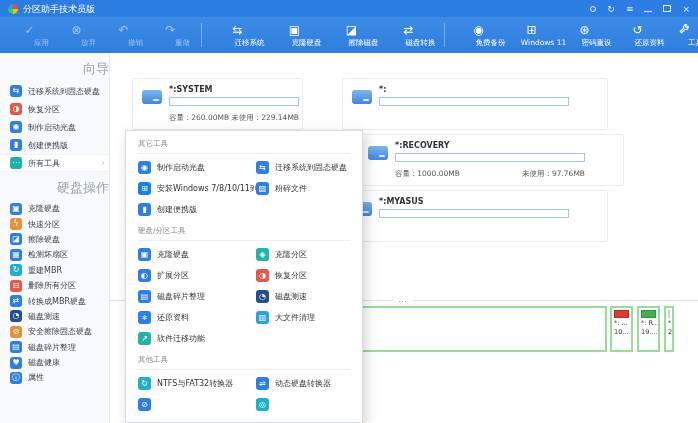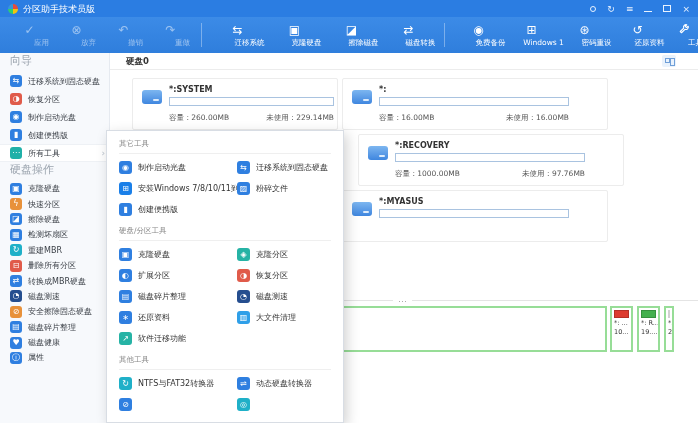--- a/index.html
+++ b/index.html
@@ -29,21 +29,21 @@
   .g1 .tb-btn { width:57px; } .g2 .tb-btn { width:53px; }
   .tb-ic { font-size:12px; height:14px; line-height:14px; }
   .tb-lb { font-size:7.5px; line-height:9px; white-space:nowrap;margin-left:24px; }
   .tb-group.disabled .tb-btn { opacity:.5; cursor:default; }
   .tb-sep { width:1px; height:24px; background:rgba(255,255,255,.35); margin:0 7px; flex:none; }
   .tb-spacer { flex:1; }
   .tools-btn { width:40px; }
   
   .sidebar { position:absolute; top:53px; left:0; width:110px; bottom:0; background:#f7f9fc;
     border-right:1px solid #e6eaf0; z-index:3; }
-  .sb-header { font-size:11px; color:#9aa3ad; padding:0 0 4px 10px; }
+  .sb-header { font-size:13px; color:#9aa3ad; padding:7px 0 4px 10px;text-align:right; }
   .sb-item { display:flex; align-items:center; gap:6px; height:18px; padding:0 4px 0 10px;
     font-size:8px; color:#3a3f46; cursor:pointer; white-space:nowrap; overflow:hidden; }
   .sb2 .sb-item { height:15.4px; }
   .sb-ic { width:12px; height:12px; border-radius:3px; color:#fff; font-size:8px; line-height:12px;
     text-align:center; flex:none; }
   .sb-item.selected { background:#ffffff; border-top:1px solid #eef1f5; border-bottom:1px solid #eef1f5; }
   .sb-chev { margin-left:auto; color:#b9c2cc; font-size:9px; }
   
   .main { position:absolute; left:110px; top:53px; right:0; bottom:0; background:#fff; }
   .main-hd { position:absolute; top:0; left:0; right:0; height:17px; border-bottom:1px solid #ececec; }
@@ -56,37 +56,37 @@
   .drive { position:absolute; left:9px; top:11px; width:20px; height:14px; border-radius:3px;
     background:linear-gradient(#7db6f0,#3f86df); }
   .drive::after { content:""; position:absolute; right:3px; bottom:3px; width:6px; height:2px; background:#dcebfb; border-radius:1px; }
   .pname { position:absolute; left:36px; top:6px; font-size:8px; font-weight:bold; color:#333; }
   .pbar { position:absolute; left:36px; top:18px; height:9px; border:1px solid #a9c3e0; background:#fff; }
   .pfill { height:100%; background:#4a90e2; }
   .prow { position:absolute; left:36px; bottom:6px; display:flex; justify-content:space-between;
     font-size:7.5px; color:#555; }
   .card.narrow .pbar, .card.narrow .prow { right:3px; width:auto; left:36px; }
   .card.wide .pbar, .card.wide .prow { right:38px; width:auto; left:36px; }
-  #card0 { left:22px;  top:25px;  width:206px; }
+  #card0 { left:22px;  top:25px;  width:171px; }
   #card1 { left:232px; top:25px;  width:266px; }
   #card2 { left:248px; top:81px;  width:266px; }
   #card3 { left:232px; top:137px; width:266px; }
   .split { position:absolute; left:0; right:0; top:247px; height:1px; background:#e4e4e4; }
   .grip { position:absolute; top:241px; left:283px; color:#a8a8a8; font-size:9px; background:#fff;
     padding:0 5px; cursor:row-resize; z-index:2; }
   .seg-large { position:absolute; left:15px; top:253px; width:482px; height:46px;
     border:2px solid #97dd97; background:#fff; cursor:pointer; }
   .seg-fill { margin:3px; height:9px; background:#44b04e; }
   .pblock { position:absolute; top:253px; height:46px; border:2px solid #97dd97; background:#fff;
     overflow:hidden; cursor:pointer; }
   #pb0 { left:500px; width:23px; } #pb1 { left:527px; width:23px; } #pb2 { left:554px; width:10px; }
   .pb-bar { margin:2px 2px 1px 2px; height:8px; border:1px solid rgba(0,0,0,.18); }
   .pb-l1, .pb-l2 { font-size:6.5px; line-height:9px; color:#333; padding-left:2px; white-space:nowrap; }
   
-  .popup { position:absolute; left:106px; top:130px; width:238px; height:293px; background:#fff;
+  .popup { position:absolute; left:125px; top:130px; width:238px; height:293px; background:#fff;
     border:1px solid #d8dde4; box-shadow:3px 4px 12px rgba(0,0,0,.18); padding:2px 12px 0 12px; z-index:6; }
   .pp-hd { font-size:7.5px; color:#888; padding:6px 0 4px 0; border-bottom:1px solid #efefef; margin-bottom:3px; }
   .pp-grid { display:grid; grid-template-columns:118px 1fr; }
   .pp-item { display:flex; align-items:center; gap:6px; height:21px; font-size:8px; color:#333;
     cursor:pointer; white-space:nowrap; overflow:hidden; }
   .pp-ic { width:13px; height:13px; border-radius:3px; color:#fff; font-size:8px; line-height:13px;
     text-align:center; flex:none; }
   .pp-lb { overflow:hidden; text-overflow:clip; }
 </style>
 </head>
@@ -153,21 +153,21 @@
     </div>
   <div class="tb-sep"></div>
   <div class="tb-group g2">
 
   <button class="tb-btn">
         <span class="tb-ic">◉</span>
         <span class="tb-lb">免费备份</span>
       </button>
       <button class="tb-btn">
         <span class="tb-ic">⊞</span>
-        <span class="tb-lb">Windows 1</span>
+        <span class="tb-lb">Windows 11</span>
       </button>
       <button class="tb-btn">
         <span class="tb-ic">⊛</span>
         <span class="tb-lb">密码重设</span>
       </button>
       <button class="tb-btn">
         <span class="tb-ic">↺</span>
         <span class="tb-lb">还原资料</span>
       </button>
     </div>
@@ -256,42 +256,34 @@
         <span>磁盘健康</span>
       </div>
       <div class="sb-item">
         <span class="sb-ic" style="background: rgb(47, 127, 224);">ⓘ</span>
         <span>属性</span>
       </div>
     </div>
 </div>
 
 <div class="main">
-  <div class="main-hd">
-    <span class="disk-title">硬盘0</span>
-    <span class="view-ic"></span>
-  </div>
 
   <div class="card narrow" id="card0">
     <span class="drive"></span>
     <span class="pname">*:SYSTEM</span>
     <span class="pbar"><span class="pfill" style="width: 23%;"></span></span>
     <span class="prow">
       <span>容量 : 260.00MB</span>
       <span>未使用 : 229.14MB</span>
     </span>
   </div>
   <div class="card wide" id="card1">
     <span class="drive"></span>
     <span class="pname">*:</span>
     <span class="pbar"><span class="pfill" style="width: 0%;"></span></span>
-    <span class="prow">
-      <span>容量 : 16.00MB</span>
-      <span>未使用 : 16.00MB</span>
-    </span>
   </div>
   <div class="card wide" id="card2">
     <span class="drive"></span>
     <span class="pname">*:RECOVERY</span>
     <span class="pbar"><span class="pfill" style="width: 75%;"></span></span>
     <span class="prow">
       <span>容量 : 1000.00MB</span>
       <span>未使用 : 97.76MB</span>
     </span>
   </div>

